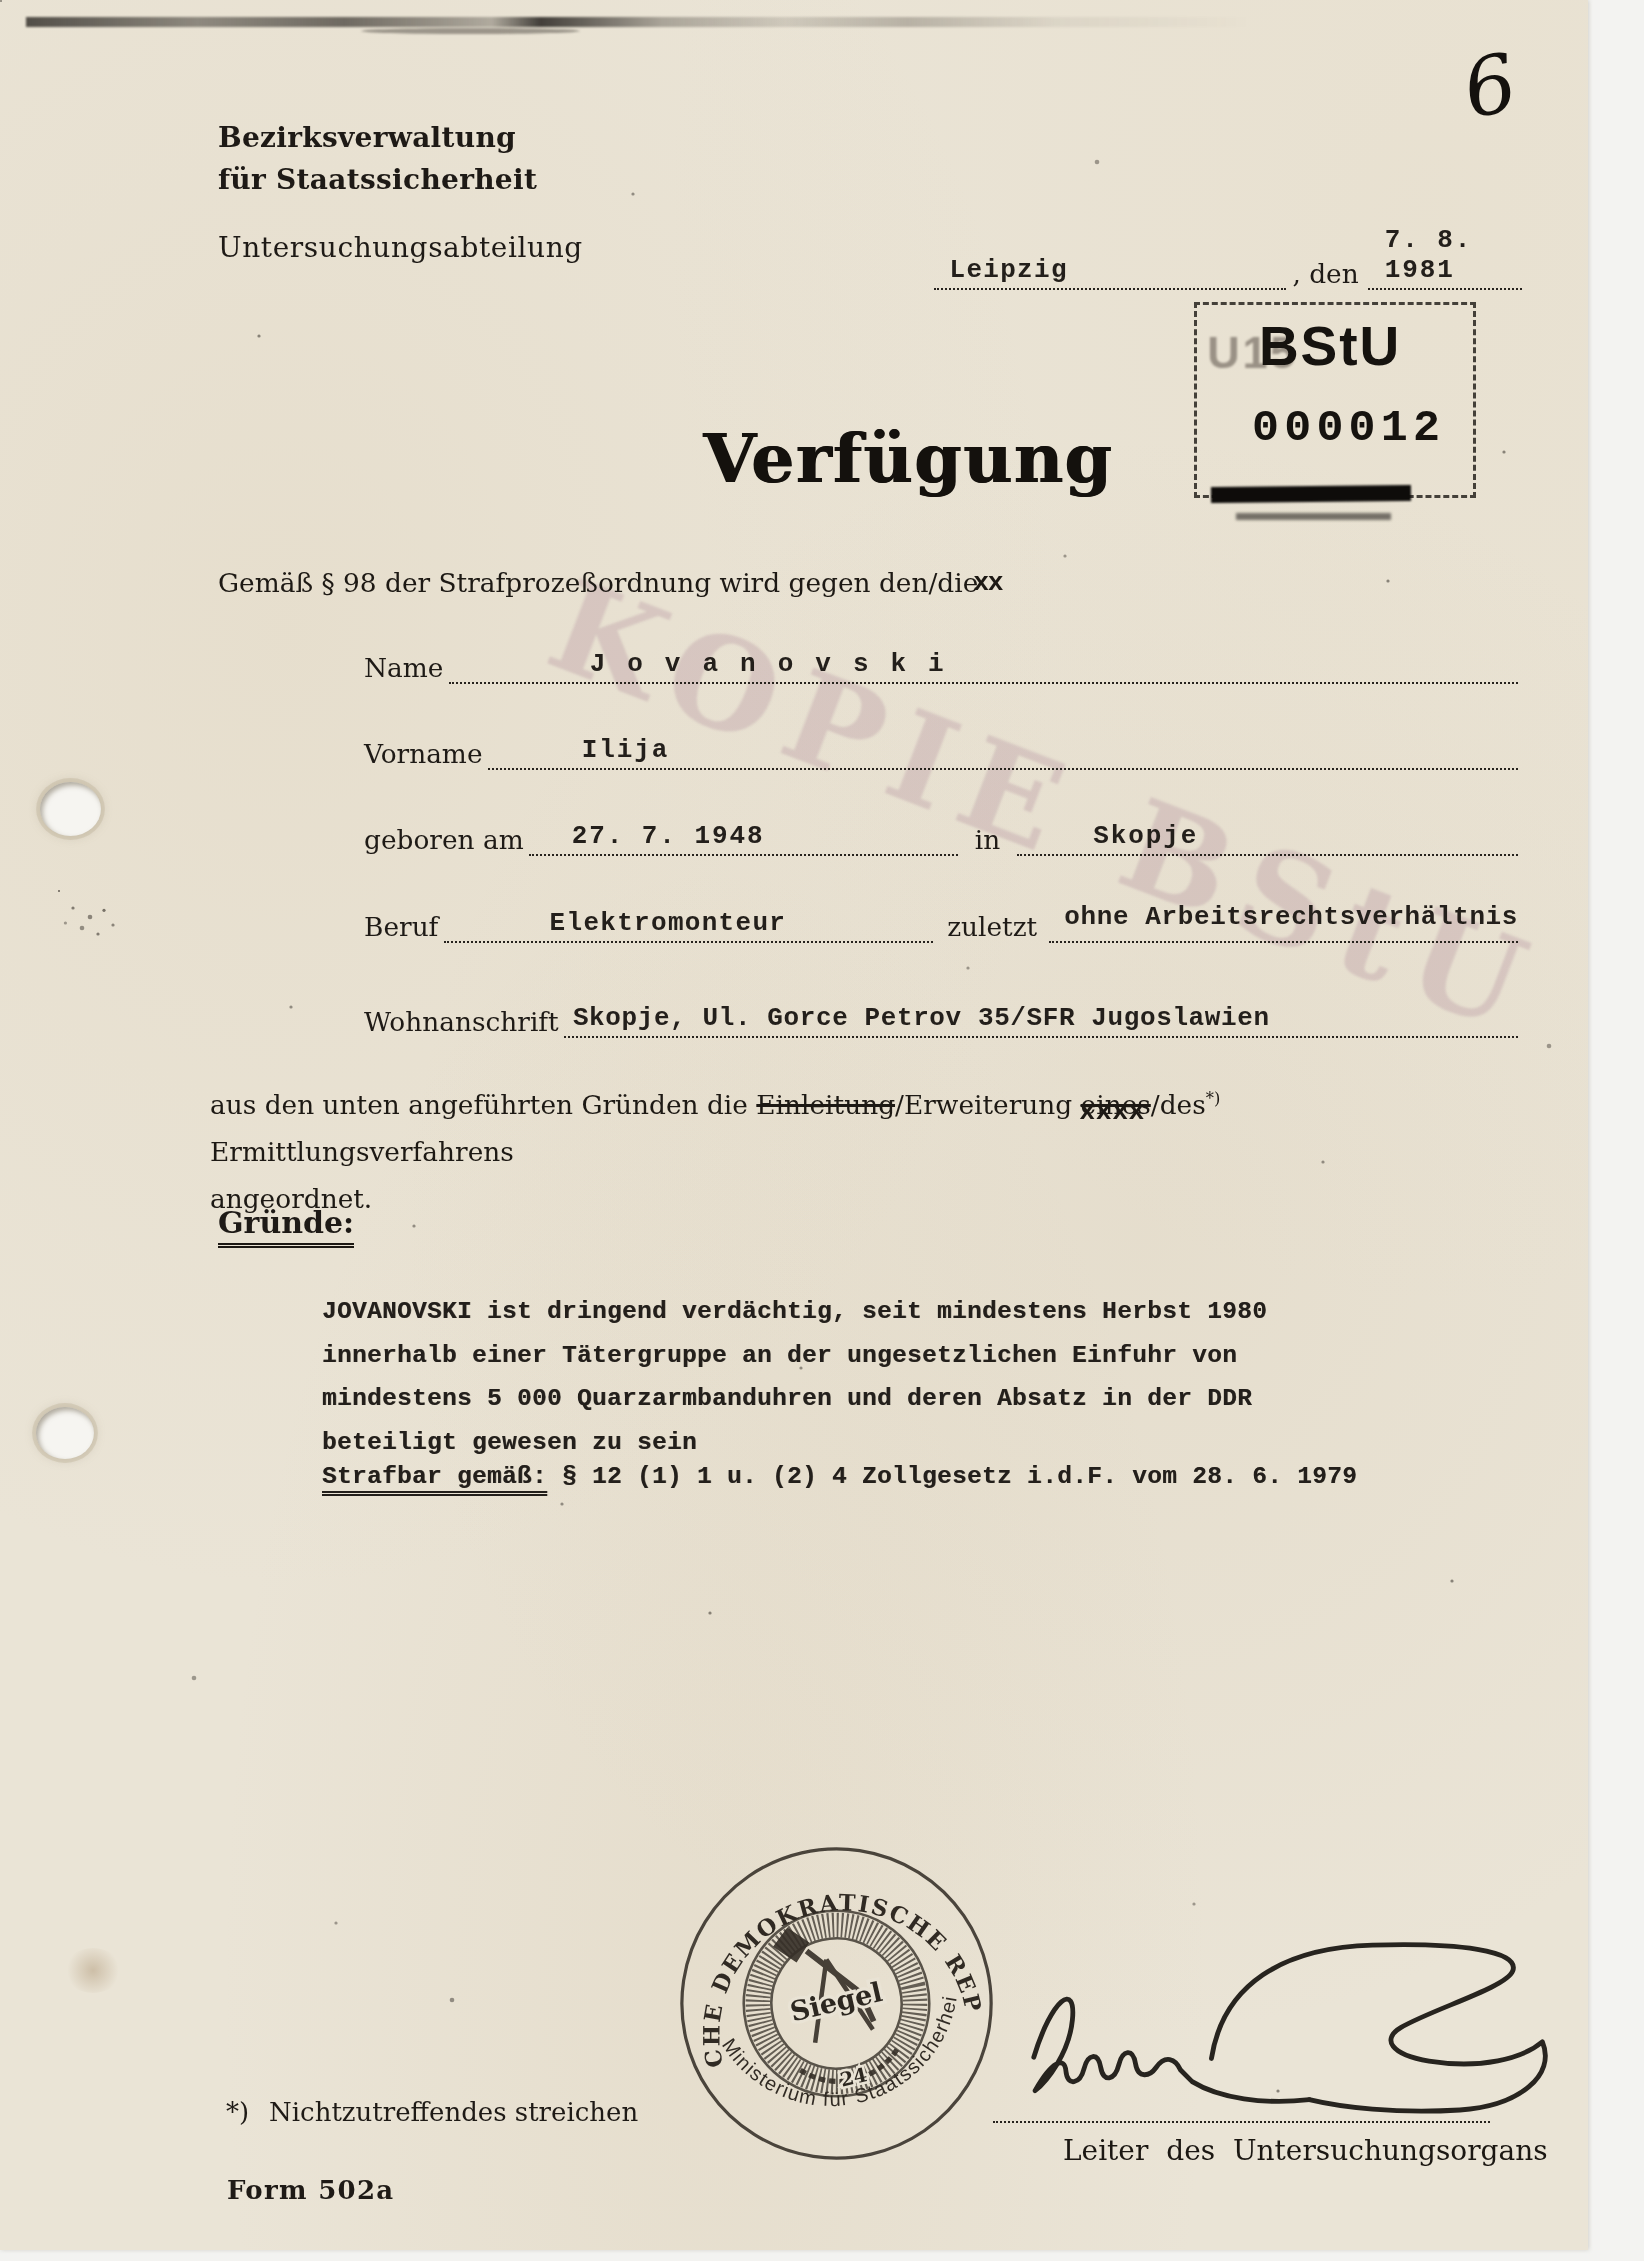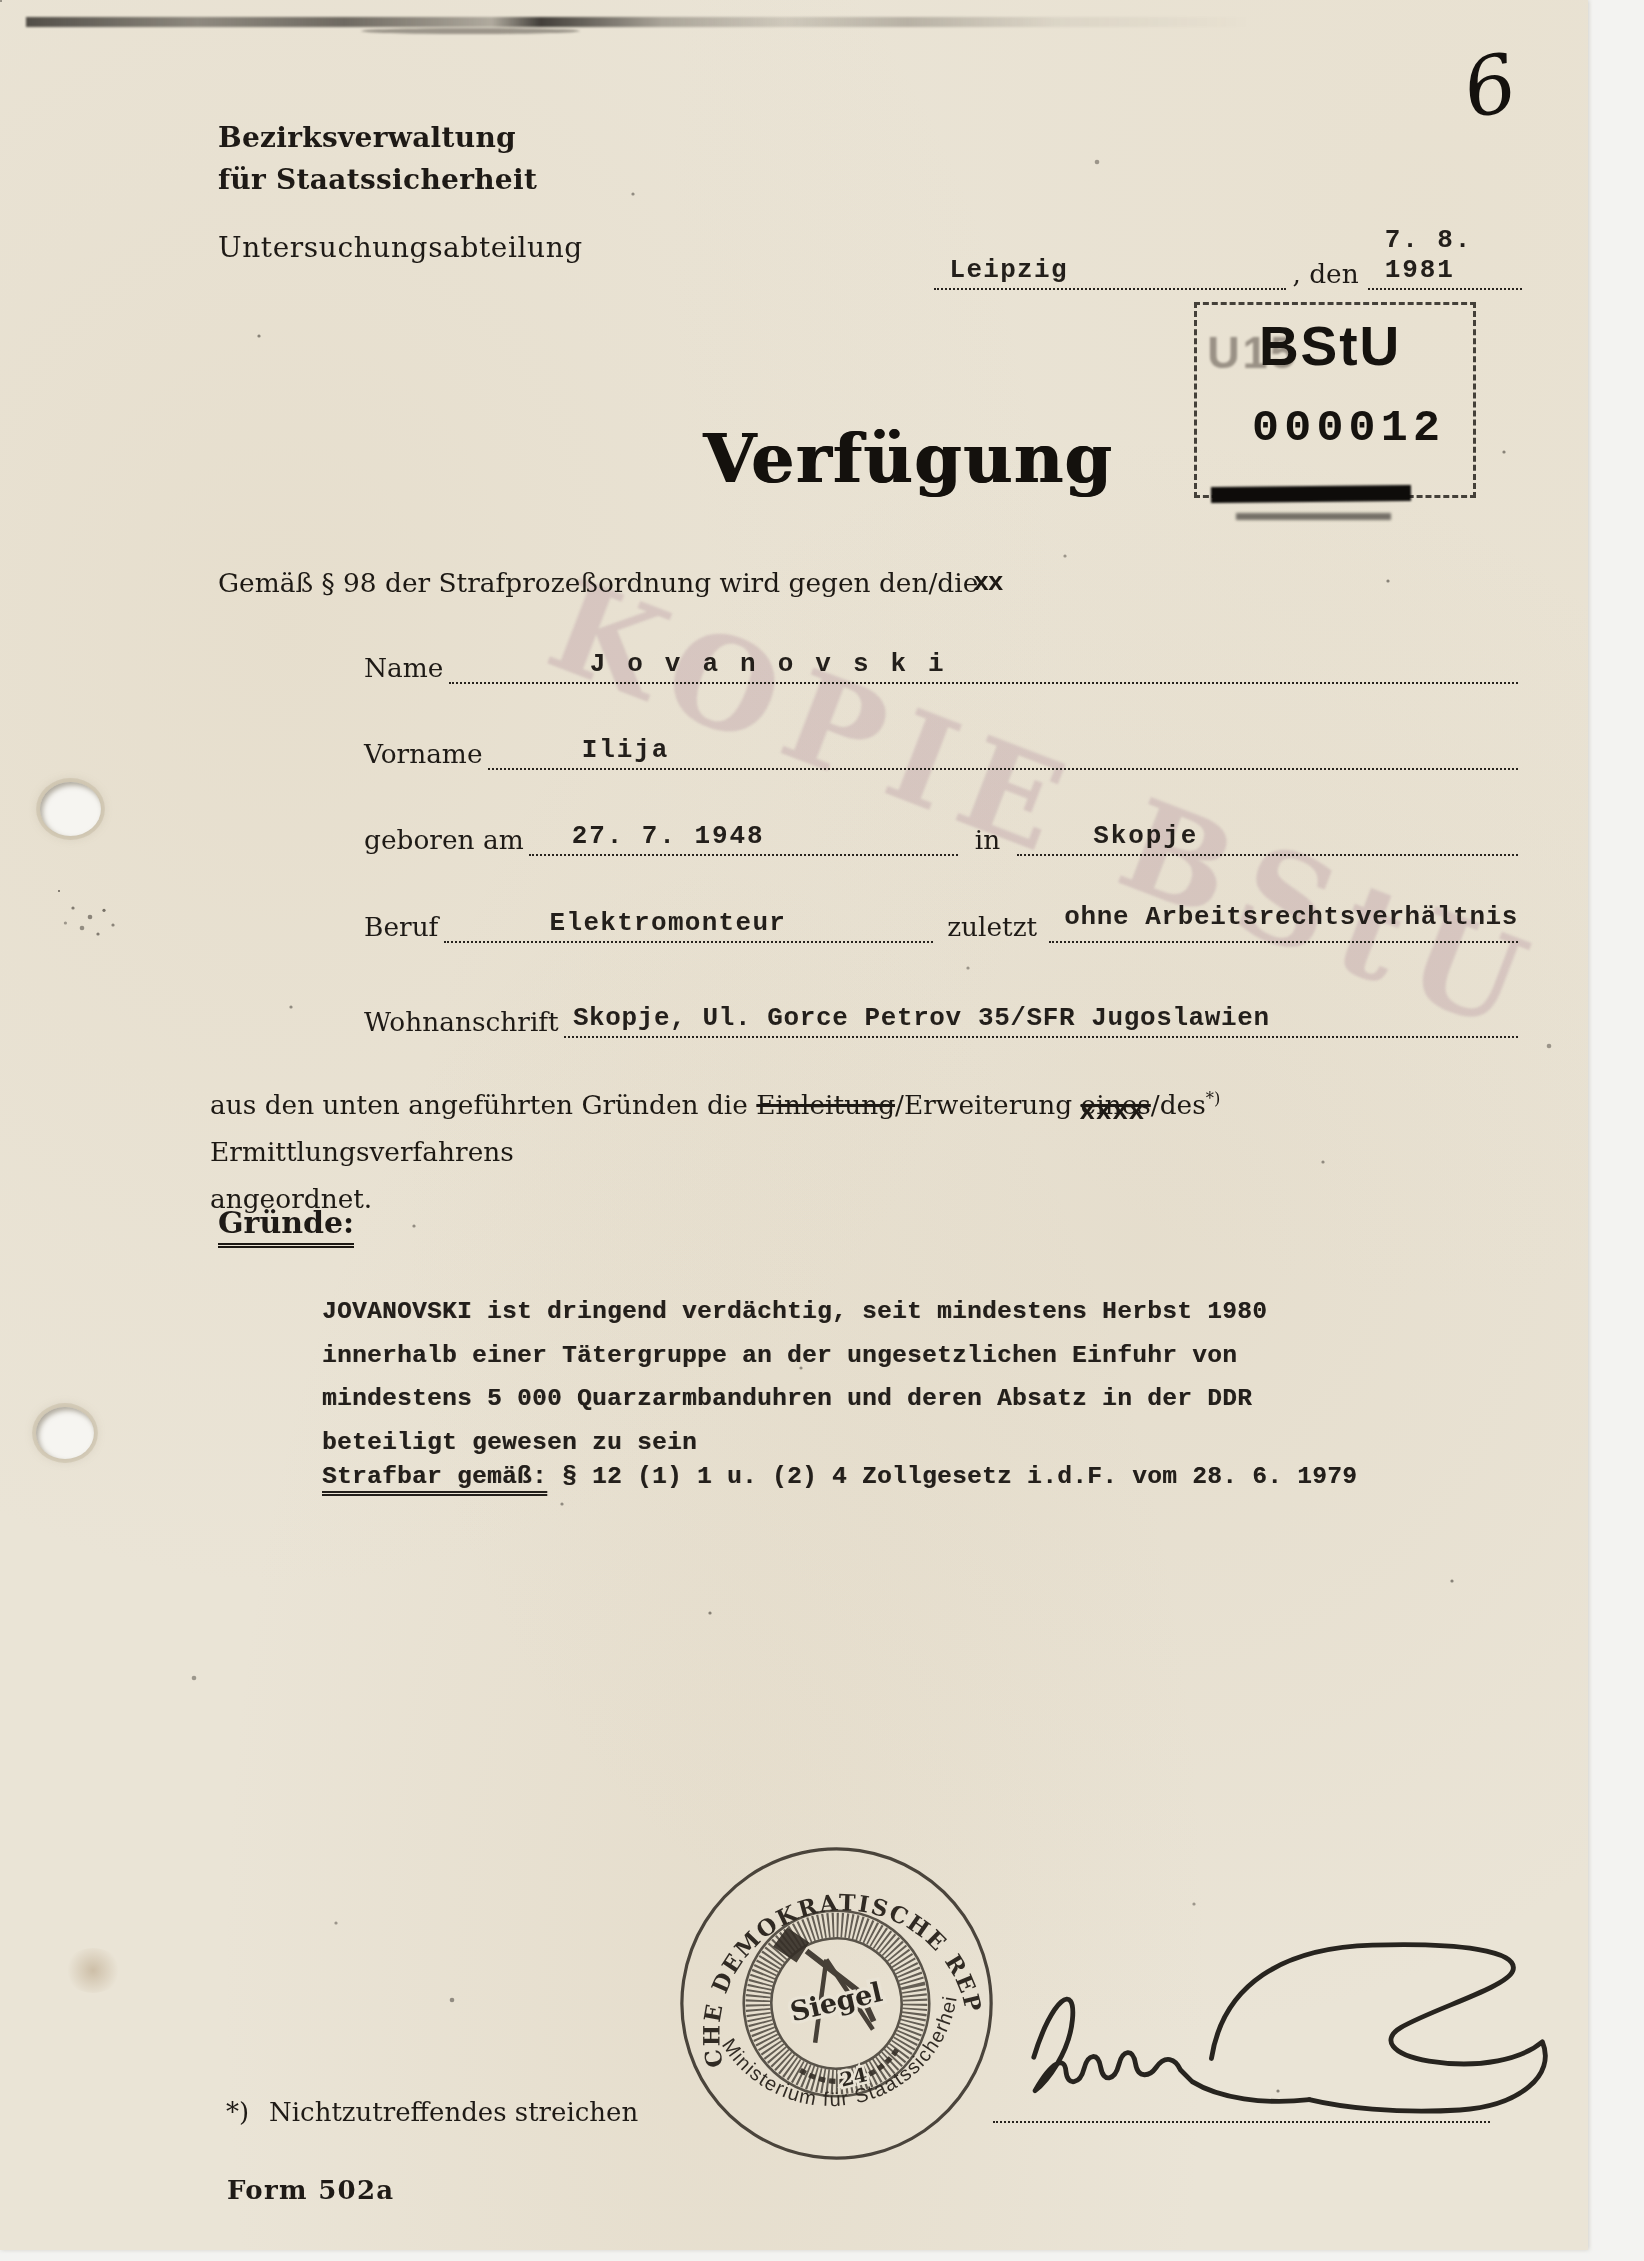--- a/index.html
+++ b/index.html
@@ -249,20 +249,21 @@
                    C 180,198 196,196 200,220 C 204,244 222,240 232,226
                    C 246,206 262,212 270,230 L 288,248 C 330,274 400,284 470,276"></path>
           <path d="M 318,212 C 336,96 430,40 568,36 C 700,32 798,44 786,76
                    C 776,102 664,134 612,164 C 582,182 596,206 656,216
                    C 736,229 802,212 832,186 C 854,238 796,286 704,292
                    C 604,298 520,288 470,276"></path>
         </g>
       </svg>
     </div>
     <div class="sigline abs" style="left:993px;top:2095px;width:497px;height:26px;"></div>
+    <div class="role abs" style="left:1063px;top:2134px;">Leiter des Untersuchungsorgans</div>
 
     <div class="foot abs" style="left:226px;top:2097px;">
       <span>*)</span>
       <span style="padding-left:11.6px;">Nichtzutreffendes streichen</span>
     </div>
     <div class="formnum abs" style="left:227px;top:2175px;">Form 502a</div>
 
   </div>
 </div>
 

